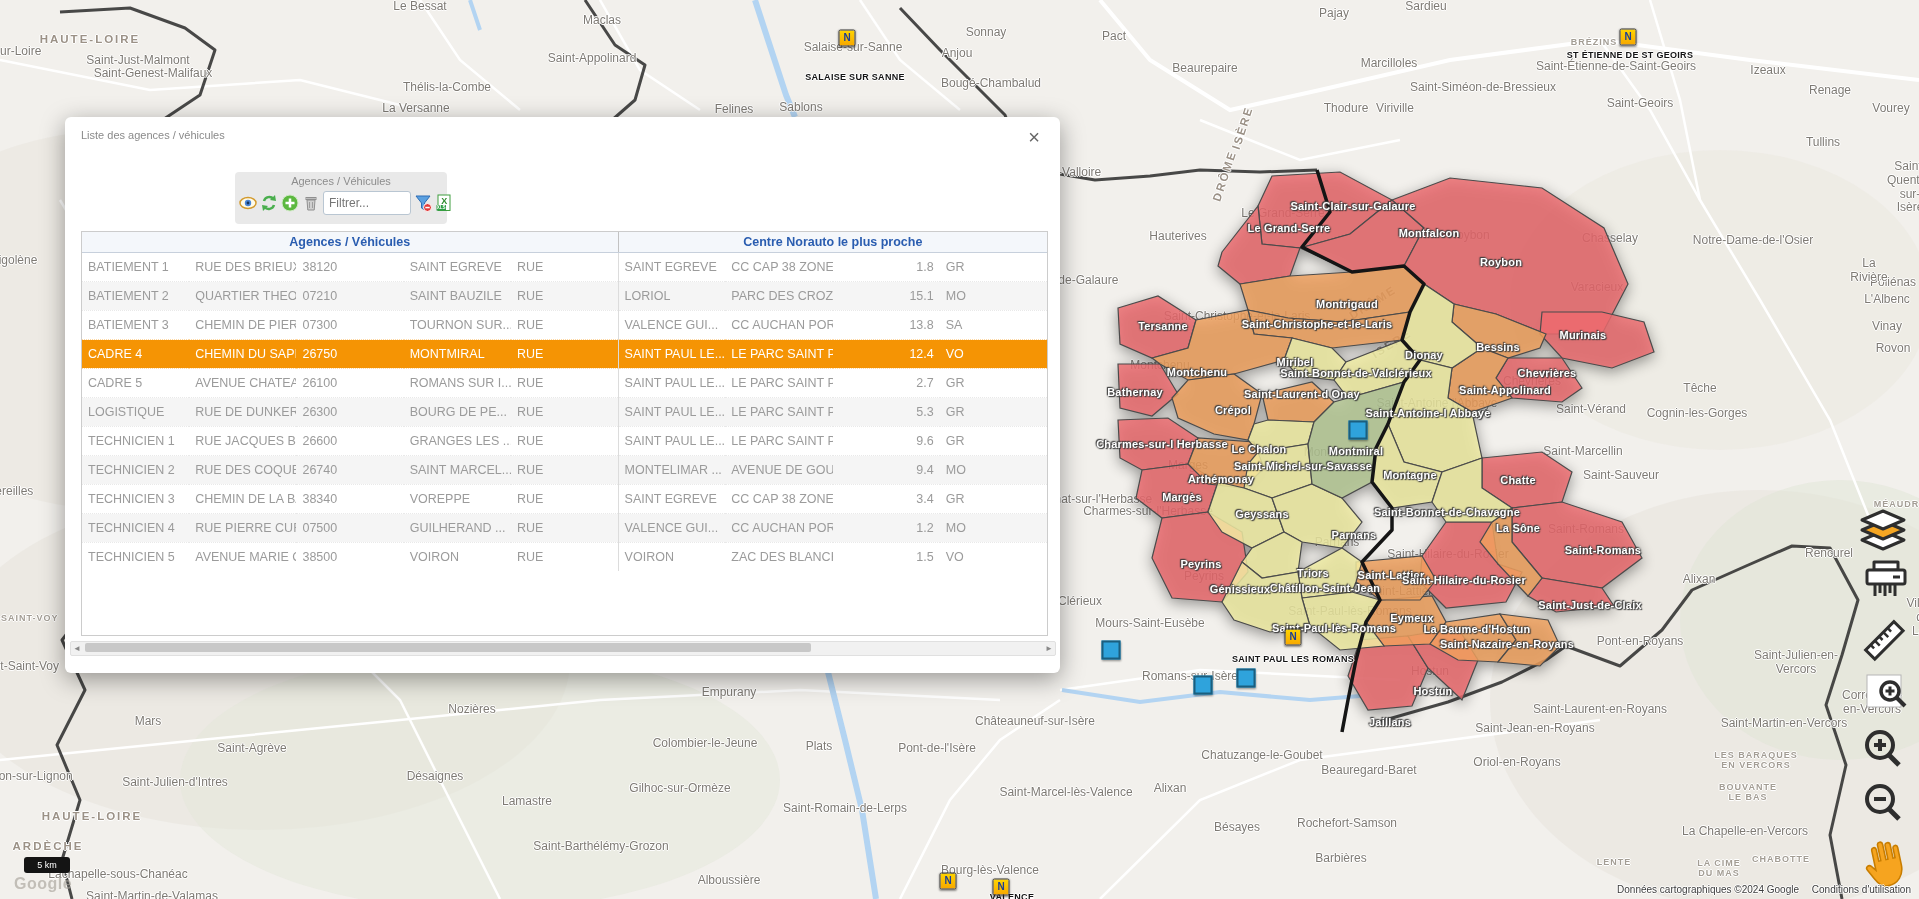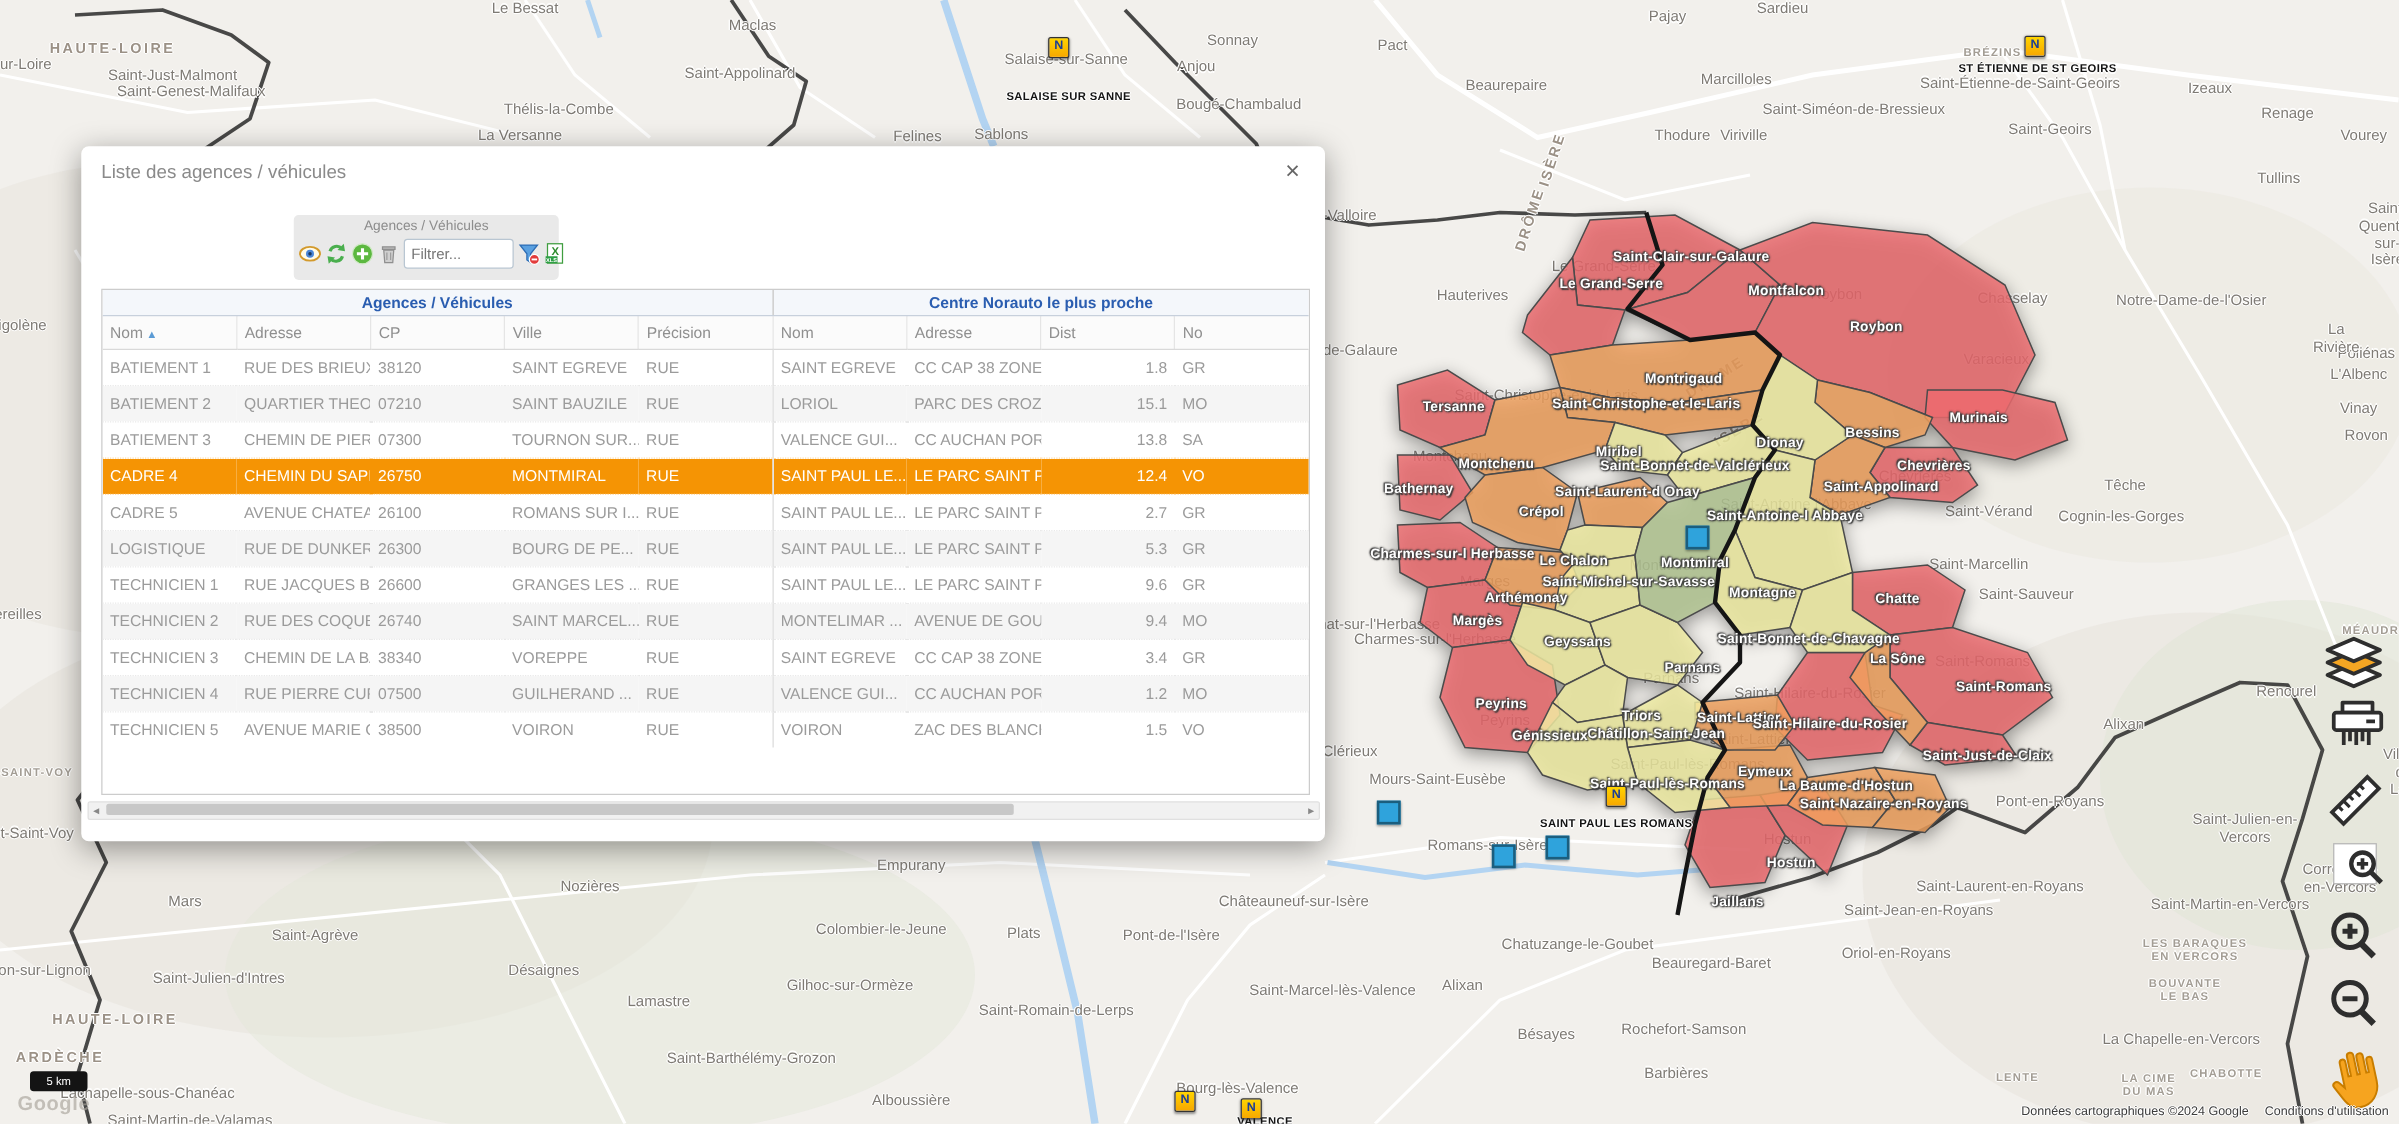--- a/index.html
+++ b/index.html
@@ -27,21 +27,21 @@
   .zc-r{fill:#ee6a6e}.zc-o{fill:#f2a15d}.zc-y{fill:#f3efa4}.zc-g{fill:#b7cb96}
   .marker-blue{position:absolute;width:15px;height:15px;background:#2fa3dc;border:2px solid #1b5e7e;
      transform:translate(-50%,-50%);box-shadow:0 1px 2px rgba(0,0,0,.4)}
   .marker-n{position:absolute;width:15px;height:15px;border:1.5px solid #333;border-radius:2px;
      background:linear-gradient(#ffd400,#f7a800);transform:translate(-50%,-50%);
      color:#1c3f94;font-weight:bold;font-size:10px;text-align:center;line-height:14px;
      box-shadow:0 1px 2px rgba(0,0,0,.4)}
   
   #dialog{position:absolute;left:65px;top:117px;width:995px;height:556px;background:#fff;
      border-radius:6px;box-shadow:0 6px 24px rgba(0,0,0,.38);z-index:10}
-  #dlg-title{position:absolute;left:16px;top:12px;font-size:15px;color:#8a8a8a}
+  #dlg-title{position:absolute;left:16px;top:12px;font-size:11px;color:#8a8a8a}
   #dlg-close{position:absolute;right:14px;top:8px;width:24px;height:24px;font-size:20px;color:#666;
      text-align:center;line-height:24px;cursor:pointer}
   .tb-group{position:absolute;top:55px;height:52px;background:#e9e9e9;border-radius:4px}
   #grp-societes{left:16px;width:150px}
   #grp-agences{left:170px;width:212px}
   .tb-label{display:block;text-align:center;font-size:11px;color:#8d8d8d;margin-top:3px}
   .tb-row{display:flex;align-items:center;padding:4px 4px 0 4px;gap:3px}
   .tb-input{height:22px;border:1px solid #b9c6d2;border-radius:3px;font-size:12px;color:#777;
      padding:0 5px;background:#fff;outline:none}
   #societe-input{width:92px}
@@ -412,31 +412,20 @@
     </div>
   </div>
 
   <div id="table-wrap">
     <table>
       <thead>
         <tr class="grp">
           <th colspan="5">Agences / Véhicules</th>
           <th colspan="4">Centre Norauto le plus proche</th>
         </tr>
-        <tr class="cols" id="col-row">
-            <th class="c0">Nom<span class="sort-arrow"> ▲</span></th>
-            <th class="c1">Adresse</th>
-            <th class="c2">CP</th>
-            <th class="c3">Ville</th>
-            <th class="c4">Précision</th>
-            <th class="c5">Nom</th>
-            <th class="c6">Adresse</th>
-            <th class="c7">Dist</th>
-            <th class="c8">No</th>
-          </tr>
       </thead>
       <tbody id="tbody">
           <tr>
             <td class="c0">BATIEMENT 1</td>
             <td class="c1">RUE DES BRIEUX</td>
             <td class="c2">38120</td>
             <td class="c3">SAINT EGREVE</td>
             <td class="c4">RUE</td>
             <td class="c5">SAINT EGREVE</td>
             <td class="c6">CC CAP 38 ZONE D ACTIVITES DES ISLE...</td>

